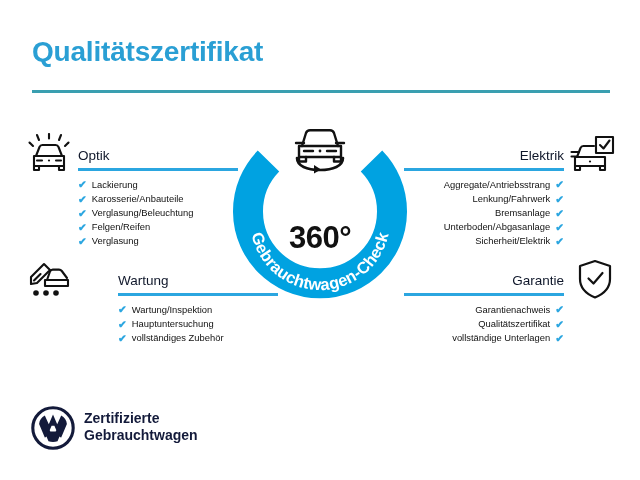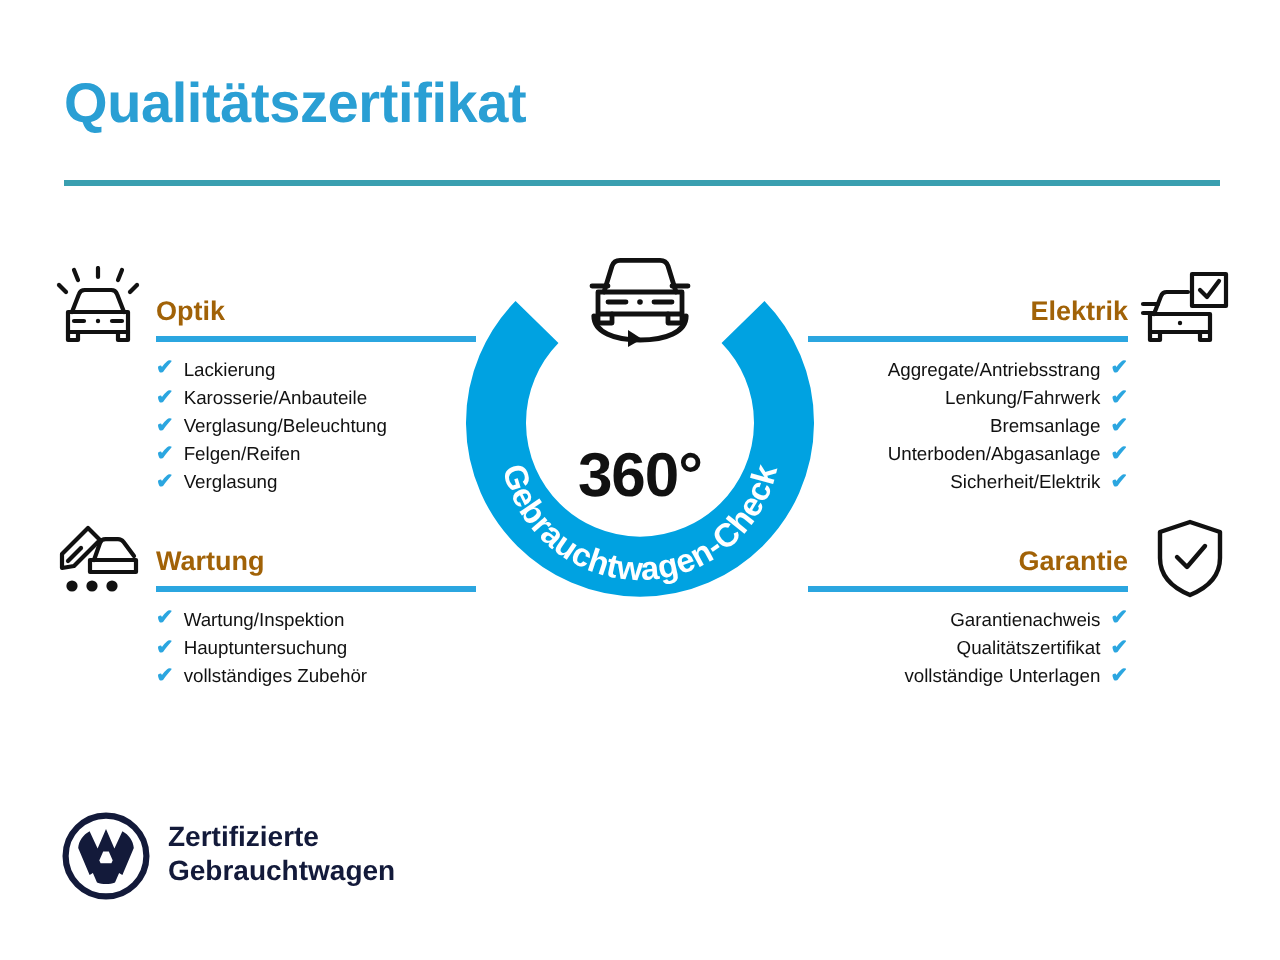--- a/index.html
+++ b/index.html
@@ -41,22 +41,22 @@
 
   
   .block {
     position: absolute;
   }
   .block-left  { left: 78px;  width: 160px; }
   .block-right { left: 404px; width: 160px; text-align: right; }
 
   .block-head {
     font-size: 13.5px;
-    font-weight: bold;
-    color: #a16207;
+    font-weight: normal;
+    color: #0f172a;
     line-height: 16px;
     margin-bottom: 4px;
     white-space: nowrap;
   }
   .block-rule {
     width: 100%;
     height: 2.5px;
     background: #2ba6e0;
     margin-bottom: 7px;
   }
@@ -213,21 +213,21 @@
     <div class="item">
         <span class="check">✔</span>
         <span>Felgen/Reifen</span>
       </div>
     <div class="item">
         <span class="check">✔</span>
         <span>Verglasung</span>
       </div>
   </div>
 
-  <div class="block block-left" style="top:273px;">
+  <div class="block block-left" style="top:273px;margin-left:40px;">
     <div class="block-head">Wartung</div>
     <div class="block-rule"></div>
     <div class="item">
         <span class="check">✔</span>
         <span>Wartung/Inspektion</span>
       </div>
     <div class="item">
         <span class="check">✔</span>
         <span>Hauptuntersuchung</span>
       </div>

